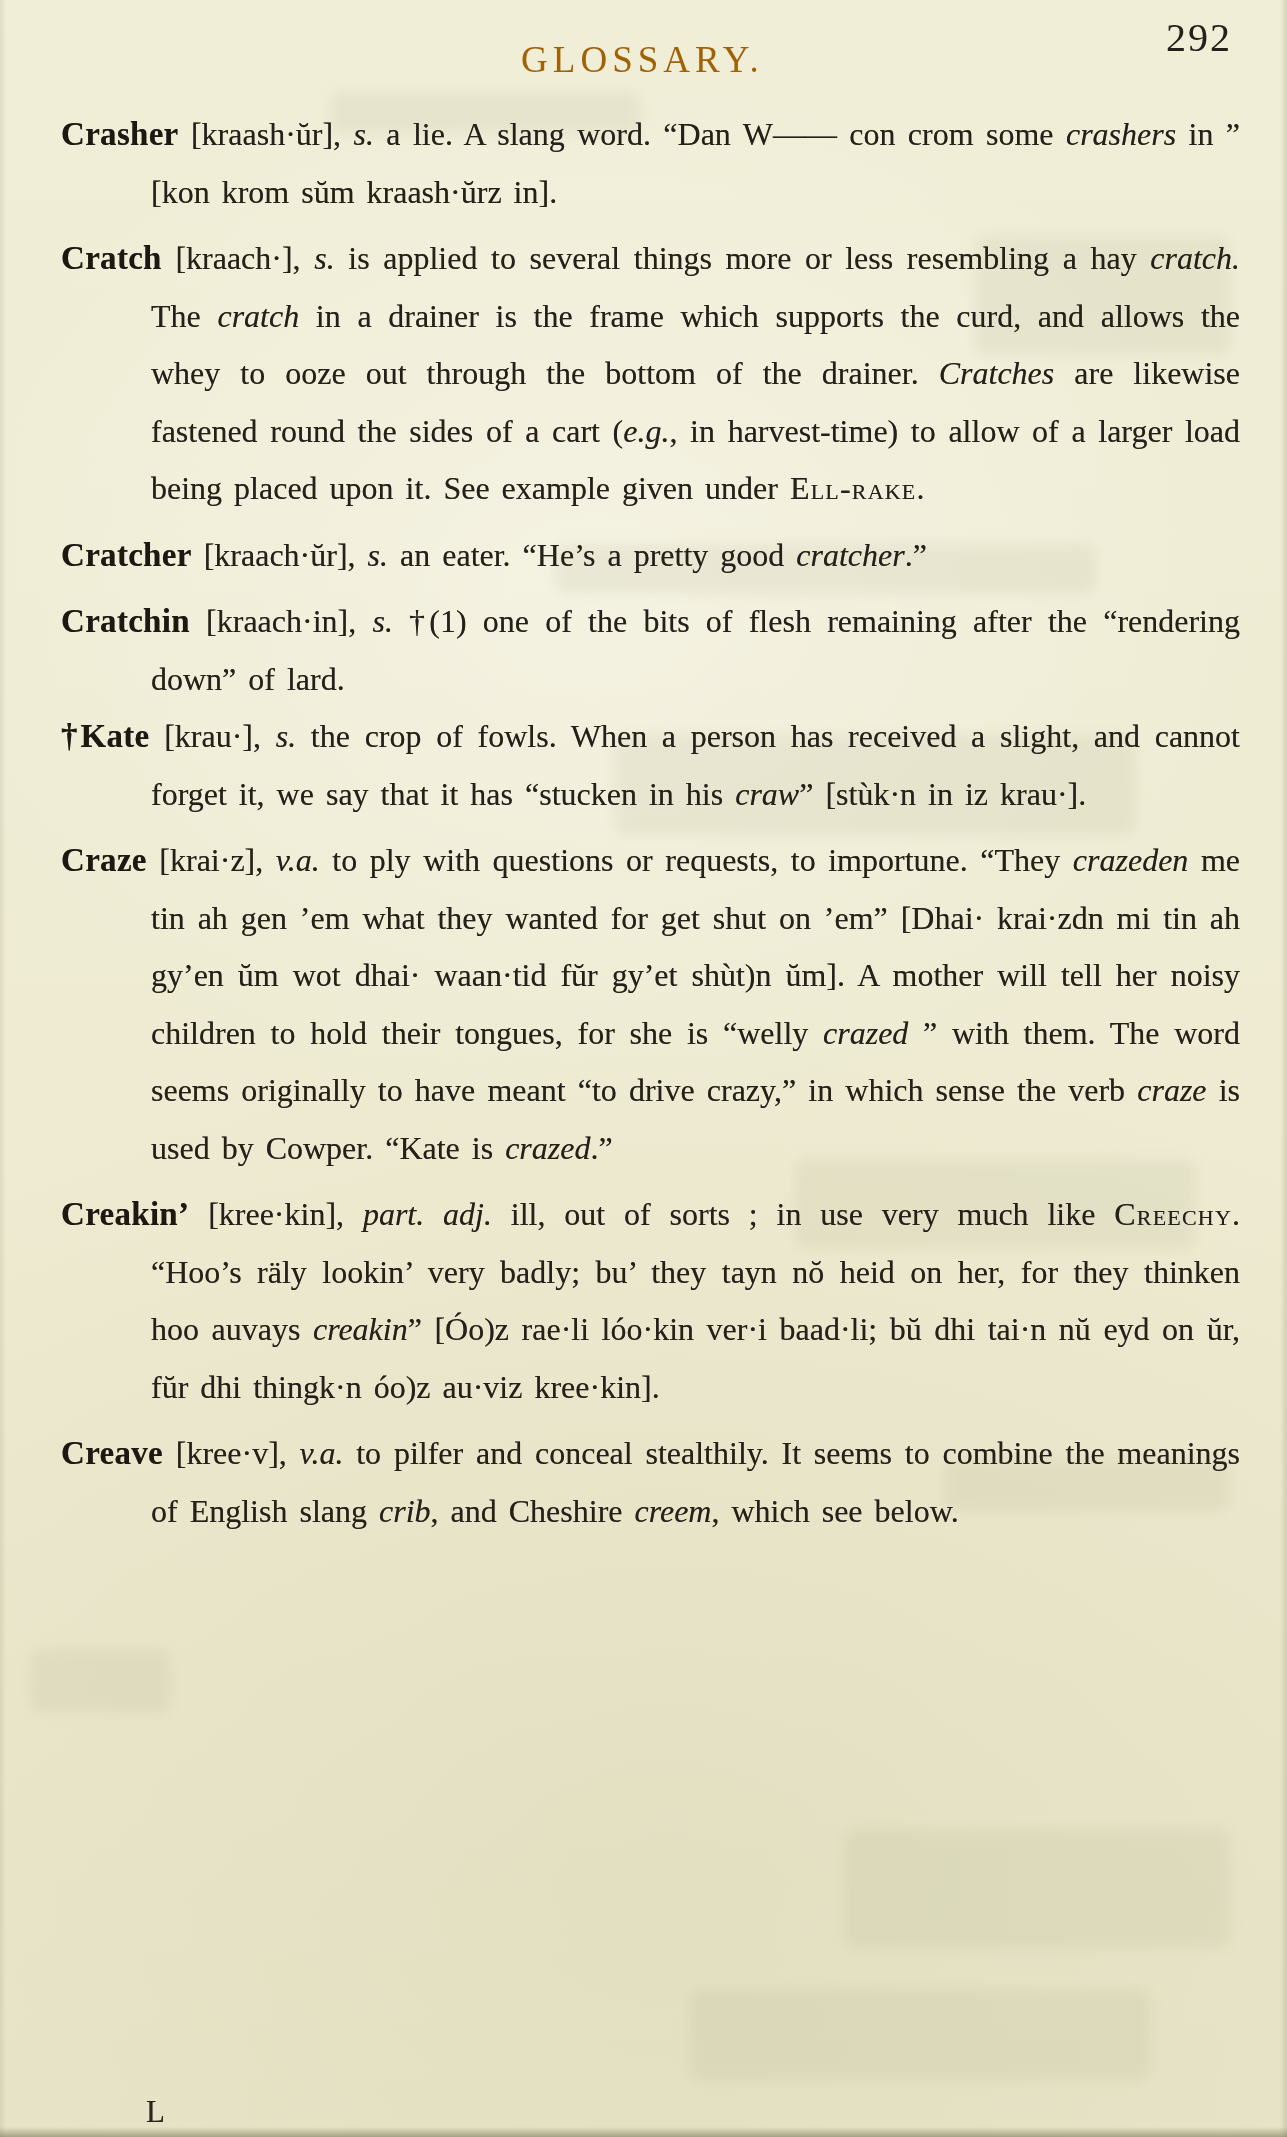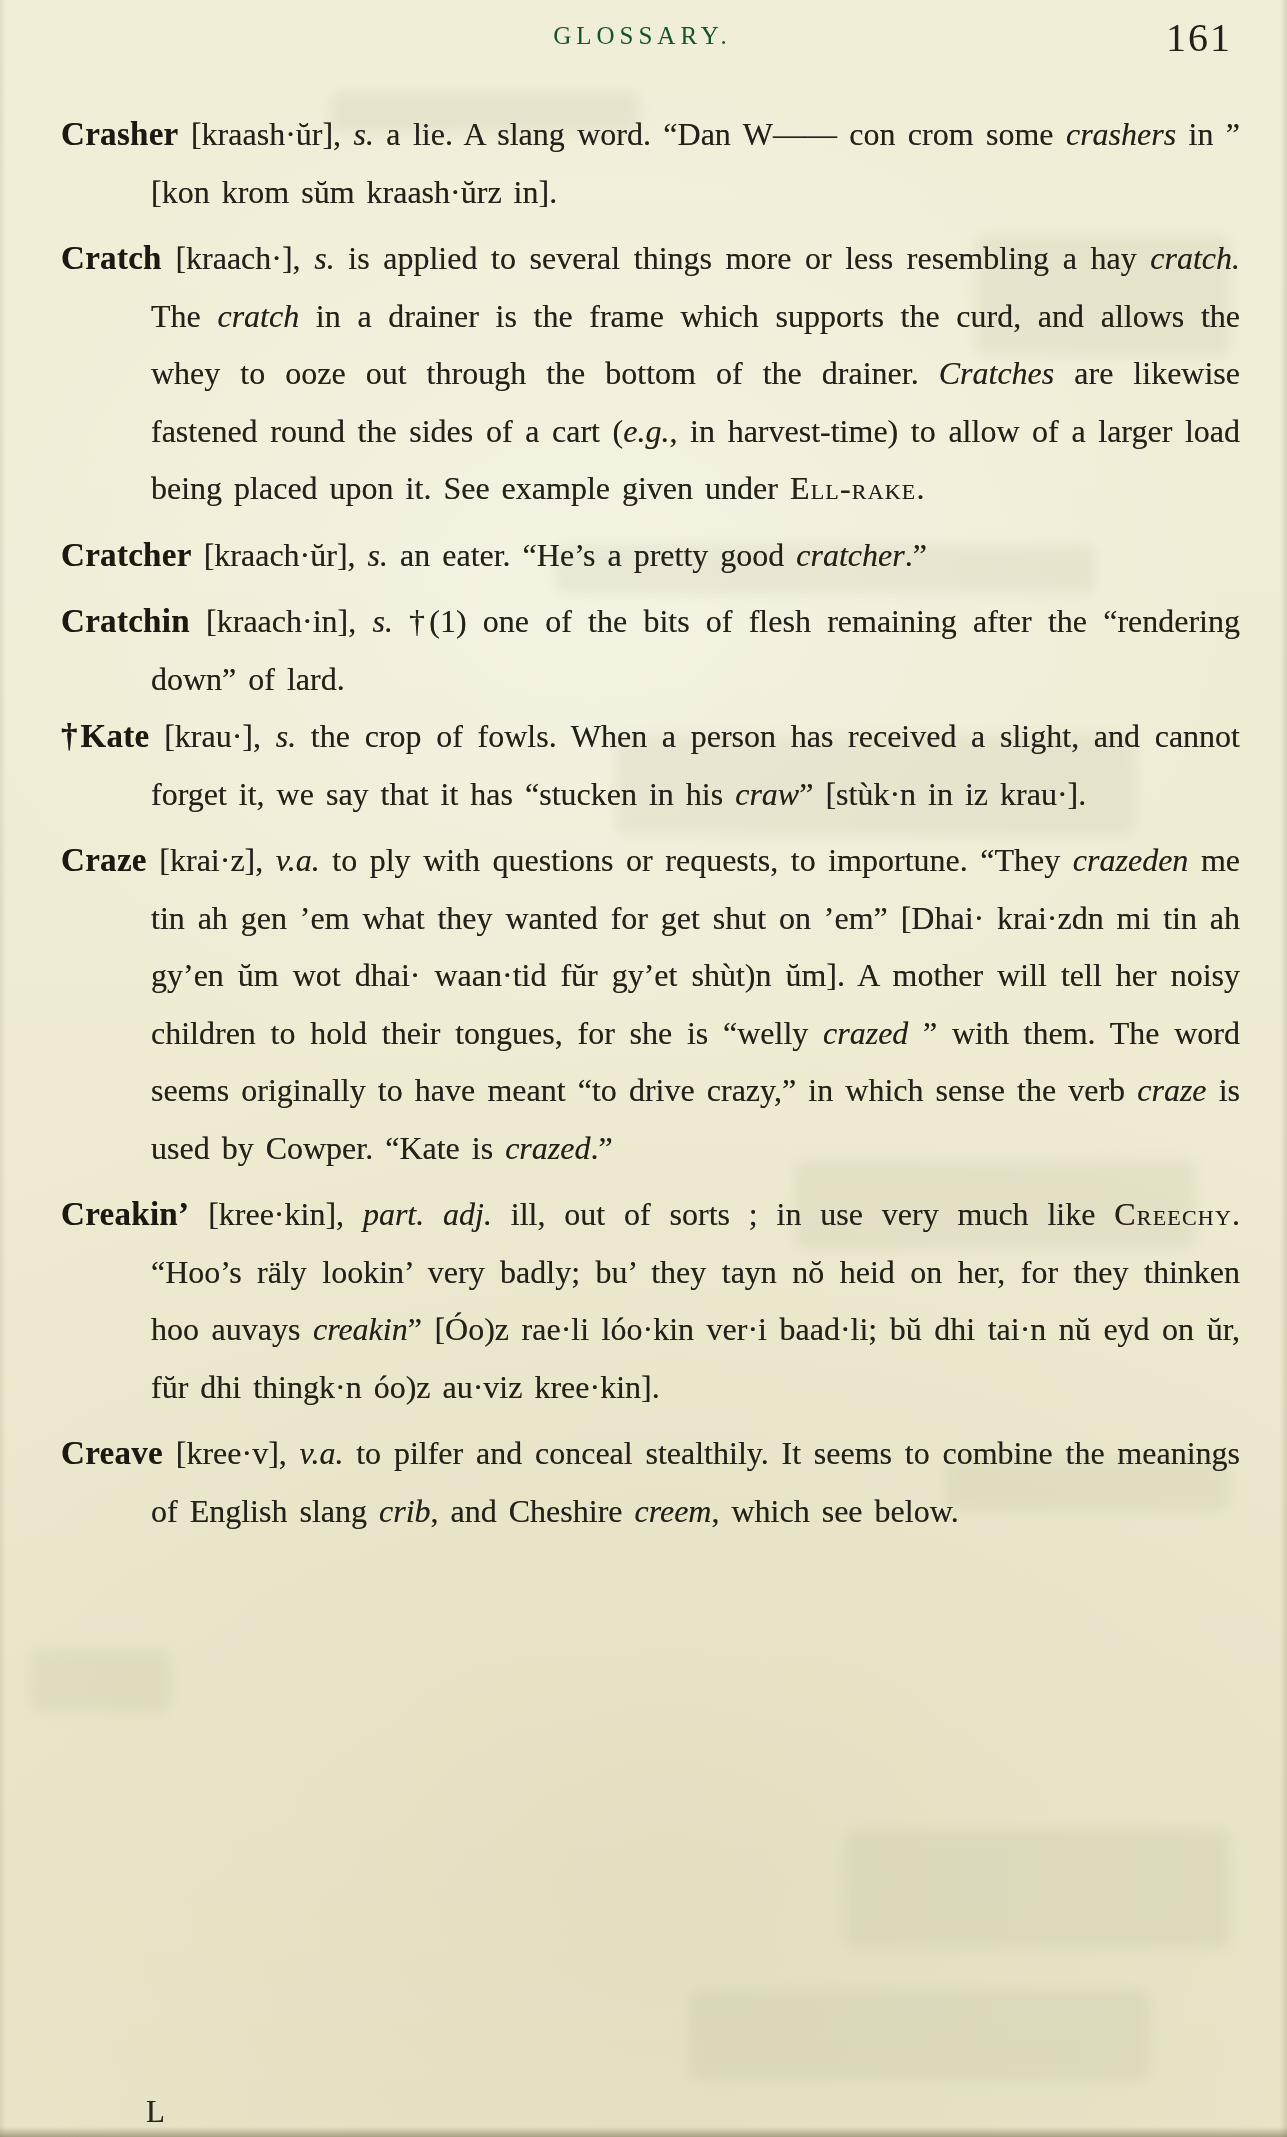--- a/index.html
+++ b/index.html
@@ -26,22 +26,22 @@
   .g3{left:555px;top:545px;width:540px;height:48px;}
   .g4{left:615px;top:735px;width:520px;height:100px;}
   .g5{left:795px;top:1160px;width:400px;height:88px;}
   .g6{left:945px;top:1460px;width:285px;height:50px;}
   .g7{left:30px;top:1650px;width:140px;height:62px;}
   .g8{left:845px;top:1830px;width:385px;height:118px;}
   .g9{left:690px;top:1990px;width:460px;height:90px;}
 
   .content{position:absolute;left:45px;right:47px;top:14px;}
   .running-head{position:relative;height:54px;}
-  .title{position:absolute;left:50%;transform:translateX(-50%);top:8px;
-    font-size:25px;letter-spacing:5px;color:#14532d;}
+  .title{position:absolute;left:50%;transform:translateX(-50%);top:24px;
+    font-size:37px;letter-spacing:5px;color:#a16207;}
   .pagenum{position:absolute;right:8px;top:0;font-size:40px;letter-spacing:2px;color:#25201a;}
 
   .entries{margin-top:38px;}
   p.entry{
     margin:0 0 9px 16px;font-size:32px;line-height:57.5px;text-align:justify;
     padding-left:90px;text-indent:-90px;word-spacing:4px;
     text-shadow:0 0 0.6px rgba(45,38,25,0.55);
   }
   p.entry.inner{text-indent:75px;}
   p.entry.nogap{margin-bottom:0;}
@@ -61,21 +61,21 @@
 <div class="ghost g4"></div>
 <div class="ghost g5"></div>
 <div class="ghost g6"></div>
 <div class="ghost g7"></div>
 <div class="ghost g8"></div>
 <div class="ghost g9"></div>
 
 <div class="content">
   <div class="running-head">
     <span class="title">GLOSSARY.</span>
-    <span class="pagenum">161</span>
+    <span class="pagenum">292</span>
   </div>
   <div class="entries">
       <p class="entry hanging"><span class="seg-headword">Crasher</span><span class="seg-roman"> [kraash·ŭr], </span><span class="seg-italic">s.</span><span class="seg-roman"> a lie.  A slang word.  “Dan W—— con crom some </span><span class="seg-italic">crashers</span><span class="seg-roman"> in ” [kon krom sŭm kraash·ŭrz in].</span></p>
       <p class="entry hanging"><span class="seg-headword">Cratch</span><span class="seg-roman"> [kraach·], </span><span class="seg-italic">s.</span><span class="seg-roman"> is applied to several things more or less resembling a hay </span><span class="seg-italic">cratch.</span><span class="seg-roman">  The </span><span class="seg-italic">cratch</span><span class="seg-roman"> in a drainer is the frame which supports the curd, and allows the whey to ooze out through the bottom of the drainer.  </span><span class="seg-italic">Cratches</span><span class="seg-roman"> are likewise fastened round the sides of a cart (</span><span class="seg-italic">e.g.</span><span class="seg-roman">, in harvest-time) to allow of a larger load being placed upon it.  See example given under </span><span class="seg-smallcaps">Ell-rake</span><span class="seg-roman">.</span></p>
       <p class="entry hanging"><span class="seg-headword">Cratcher</span><span class="seg-roman"> [kraach·ŭr], </span><span class="seg-italic">s.</span><span class="seg-roman"> an eater.  “He’s a pretty good </span><span class="seg-italic">cratcher</span><span class="seg-roman">.”</span></p>
       <p class="entry hanging nogap"><span class="seg-headword">Cratchin</span><span class="seg-roman"> [kraach·in], </span><span class="seg-italic">s.</span><span class="seg-roman"> †(1) one of the bits of flesh remaining after the “rendering down” of lard.</span></p>
       <p class="entry hanging"><span class="seg-headword">†Kate</span><span class="seg-roman"> [krau·], </span><span class="seg-italic">s.</span><span class="seg-roman"> the crop of fowls.  When a person has received a slight, and cannot forget it, we say that it has “stucken in his </span><span class="seg-italic">craw</span><span class="seg-roman">” [stùk·n in iz krau·].</span></p>
       <p class="entry hanging"><span class="seg-headword">Craze</span><span class="seg-roman"> [krai·z], </span><span class="seg-italic">v.a.</span><span class="seg-roman"> to ply with questions or requests, to importune. “They </span><span class="seg-italic">crazeden</span><span class="seg-roman"> me tin ah gen ’em what they wanted for get shut on ’em” [Dhai· krai·zdn mi tin ah gy’en ŭm wot dhai· waan·tid fŭr gy’et shùt)n ŭm].  A mother will tell her noisy children to hold their tongues, for she is “welly </span><span class="seg-italic">crazed</span><span class="seg-roman"> ” with them.  The word seems originally to have meant “to drive crazy,” in which sense the verb </span><span class="seg-italic">craze</span><span class="seg-roman"> is used by Cowper. “Kate is </span><span class="seg-italic">crazed</span><span class="seg-roman">.”</span></p>
       <p class="entry hanging"><span class="seg-headword">Creakin’</span><span class="seg-roman"> [kree·kin], </span><span class="seg-italic">part. adj.</span><span class="seg-roman"> ill, out of sorts ;  in use very much like </span><span class="seg-smallcaps">Creechy</span><span class="seg-roman">.  “Hoo’s räly lookin’ very badly;  bu’ they tayn nŏ heid on her, for they thinken hoo auvays </span><span class="seg-italic">creakin</span><span class="seg-roman">” [Óo)z rae·li lóo·kin ver·i baad·li;  bŭ dhi tai·n nŭ eyd on ŭr, fŭr dhi thingk·n óo)z au·viz kree·kin].</span></p>
       <p class="entry hanging"><span class="seg-headword">Creave</span><span class="seg-roman"> [kree·v], </span><span class="seg-italic">v.a.</span><span class="seg-roman"> to pilfer and conceal stealthily.  It seems to combine the meanings of English slang </span><span class="seg-italic">crib</span><span class="seg-roman">, and Cheshire </span><span class="seg-italic">creem</span><span class="seg-roman">, which see below.</span></p>

